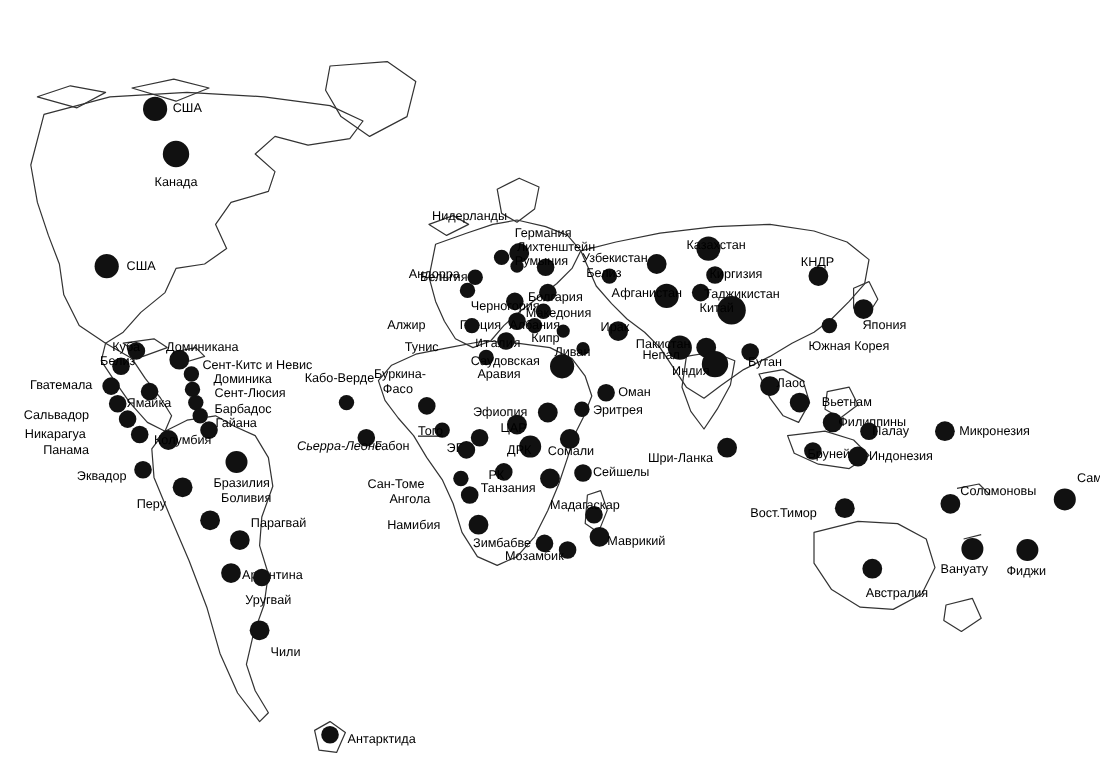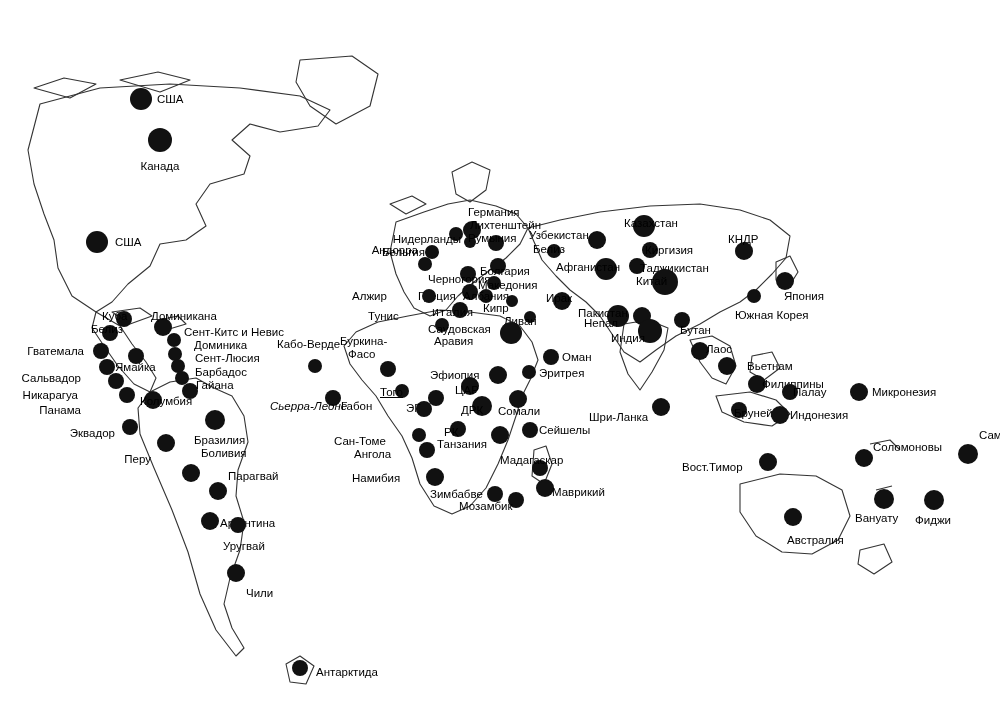--- a/index.html
+++ b/index.html
@@ -122,21 +122,21 @@
     </svg>
 
     <div id="markers-layer">
         <div class="dot" style="left: 141px; top: 55px; width: 22px; height: 22px; background: rgb(17, 17, 17);"></div>
         <div class="lbl l" style="left: 157px; top: 55px;">США</div>
         <div class="dot" style="left: 160px; top: 96px; width: 24px; height: 24px; background: rgb(17, 17, 17);"></div>
         <div class="lbl c" style="left: 160px; top: 122px;">Канада</div>
         <div class="dot" style="left: 97px; top: 198px; width: 22px; height: 22px; background: rgb(17, 17, 17);"></div>
         <div class="lbl l" style="left: 115px; top: 198px;">США</div>
         <div class="dot" style="left: 456px; top: 190px; width: 14px; height: 14px; background: rgb(17, 17, 17);"></div>
-        <div class="lbl r" style="left: 461px; top: 153px; margin-top: 42px;">Нидерланды</div>
+        <div class="lbl r" style="left: 461px; top: 153px;">Нидерланды</div>
         <div class="dot" style="left: 472px; top: 186px; width: 18px; height: 18px; background: rgb(17, 17, 17);"></div>
         <div class="lbl l" style="left: 468px; top: 168px;">Германия</div>
         <div class="dot" style="left: 470px; top: 198px; width: 12px; height: 12px; background: rgb(17, 17, 17);"></div>
         <div class="lbl l" style="left: 470px; top: 181px;">Лихтенштейн</div>
         <div class="dot" style="left: 496px; top: 199px; width: 16px; height: 16px; background: rgb(17, 17, 17);"></div>
         <div class="lbl l" style="left: 468px; top: 194px;">Румыния</div>
         <div class="dot" style="left: 597px; top: 196px; width: 18px; height: 18px; background: rgb(17, 17, 17);"></div>
         <div class="lbl l" style="left: 529px; top: 191px;">Узбекистан</div>
         <div class="dot" style="left: 554px; top: 207px; width: 14px; height: 14px; background: rgb(17, 17, 17);"></div>
         <div class="lbl l" style="left: 533px; top: 205px;">Белиз</div>

